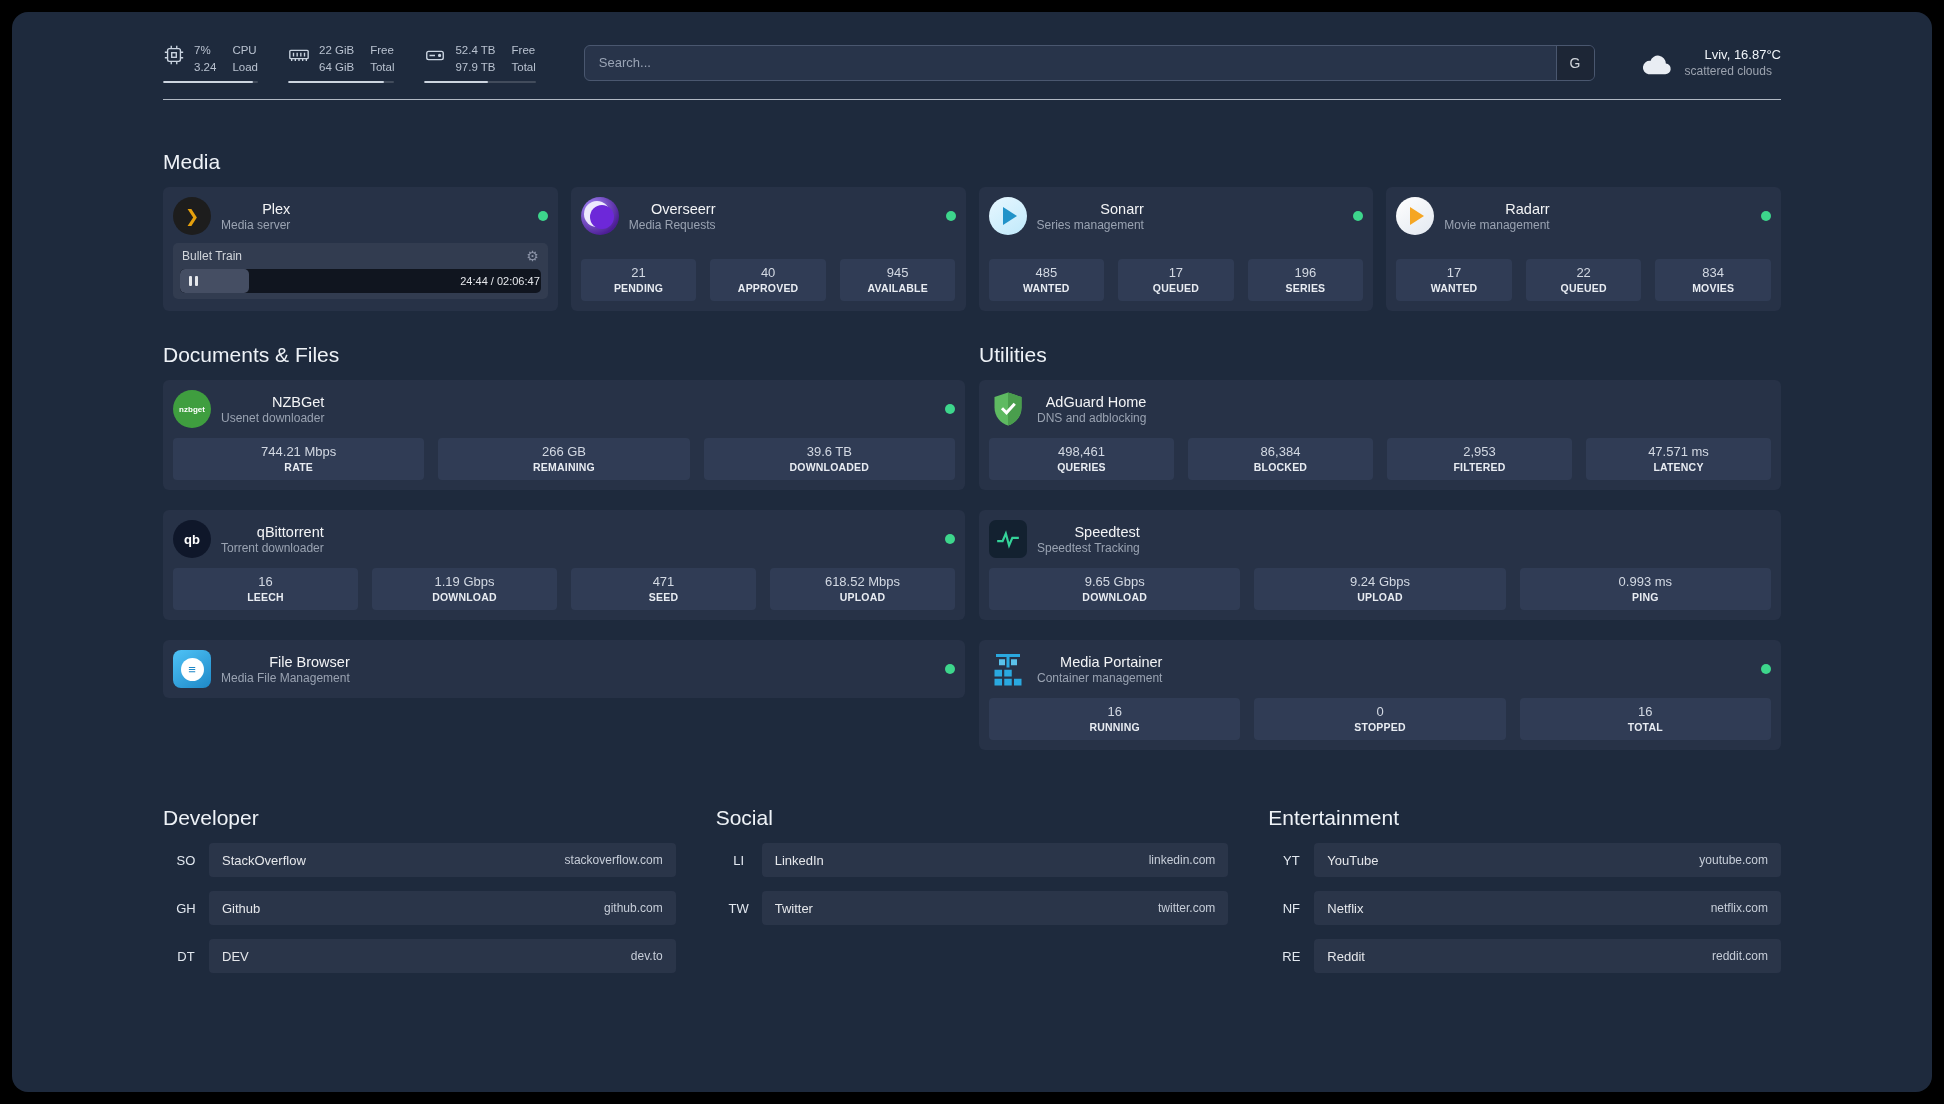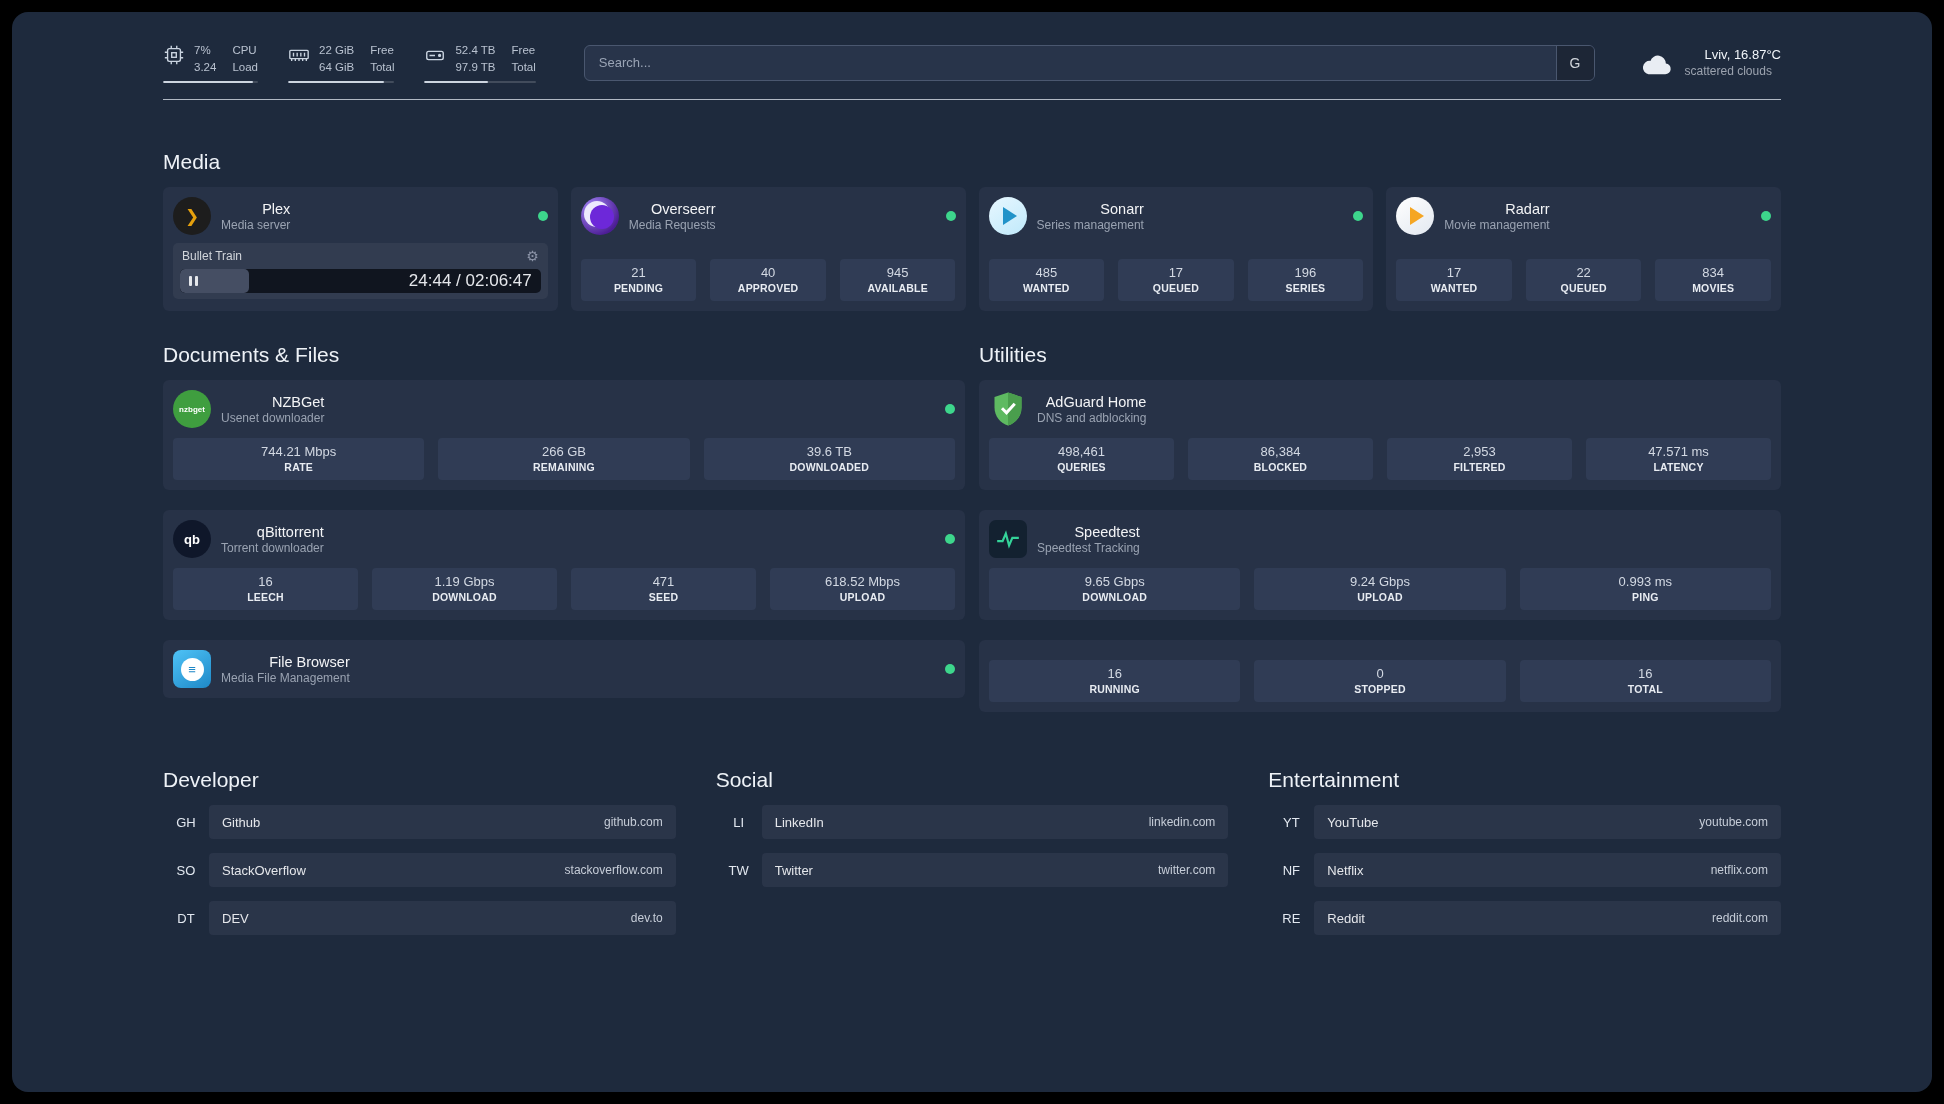--- a/index.html
+++ b/index.html
@@ -53,21 +53,21 @@
   .stat-label { font-size:10.5px; font-weight:700; color:#e8ecf2; margin-top:2px; letter-spacing:.2px; }
 
   
   .plex-widget { margin-top:8px; background:rgba(255,255,255,0.05); border-radius:5px; padding:5px 7px 6px; }
   .plex-title-row { display:flex; align-items:center; font-size:12px; color:#d1d5db; padding:1px 2px 6px; }
   .plex-gear { margin-left:auto; color:#8b93a7; font-size:14px; cursor:pointer; line-height:1; }
   .plex-progress { position:relative; height:24px; background:#10151f; border-radius:5px; display:flex; align-items:center; overflow:hidden; }
   .plex-fill { position:absolute; left:0; top:0; bottom:0; background:#454e63; border-radius:5px; }
   .pause-btn { position:relative; display:inline-flex; gap:2.5px; margin-left:9px; cursor:pointer; }
   .pause-btn i { width:3px; height:10px; background:#e5e7eb; border-radius:1px; }
-  .plex-time { position:relative; margin-left:auto; padding-right:9px; font-size:17px; color:#e5e7eb; }
+  .plex-time { position:relative; margin-left:auto; padding-right:1px; font-size:11px; color:#e5e7eb; }
 
   
   .two-col { display:grid; grid-template-columns:1fr 1fr; gap:14px; margin-top:32px; }
   .col-stack { display:flex; flex-direction:column; gap:20px; }
 
   
   .icon-plex { border-radius:50%; background:#1d1d1d; color:#e5a00d; font-weight:bold; font-size:17px; }
   .icon-overseerr { border-radius:50%; background:radial-gradient(circle at 30% 30%, #a78bfa, #4c1d95 75%); position:relative; overflow:hidden; }
   .icon-overseerr .cres { position:absolute; width:26px; height:26px; border-radius:50%; background:#ede9fe; top:4px; left:3px; }
   .icon-overseerr .cres2 { position:absolute; width:24px; height:24px; border-radius:50%; background:#6d28d9; top:8px; left:9px; }
@@ -437,20 +437,40 @@
                 <div class="stat-label">UPLOAD</div>
               </div>
               <div class="stat">
                 <div class="stat-value">0.993 ms</div>
                 <div class="stat-label">PING</div>
               </div>
             </div>
           </div>
 
           <div class="card">
+            <div class="card-header">
+              <div class="svc-icon icon-portainer">
+                <svg viewBox="0 0 24 24" fill="#2aa9e0">
+                  <rect x="11" y="2" width="2" height="9"></rect>
+                    <rect x="4" y="2" width="16" height="2"></rect>
+                  <rect x="6" y="5.5" width="4" height="4" fill="#5bc2ea"></rect>
+                    <rect x="14" y="5.5" width="4" height="4" fill="#5bc2ea"></rect>
+                  <rect x="3" y="12.5" width="5" height="4.5"></rect>
+                    <rect x="9.5" y="12.5" width="5" height="4.5"></rect>
+                  <rect x="3" y="18.5" width="5" height="4.5"></rect>
+                    <rect x="9.5" y="18.5" width="5" height="4.5"></rect>
+                    <rect x="16" y="18.5" width="5" height="4.5"></rect>
+                </svg>
+              </div>
+              <div class="svc-text">
+                <span class="svc-name">Media Portainer</span>
+                <span class="svc-desc">Container management</span>
+              </div>
+              <span class="status-dot"></span>
+            </div>
             <div class="stats stats-m">
               <div class="stat">
                 <div class="stat-value">16</div>
                 <div class="stat-label">RUNNING</div>
               </div>
               <div class="stat">
                 <div class="stat-value">0</div>
                 <div class="stat-label">STOPPED</div>
               </div>
               <div class="stat">
@@ -461,34 +481,34 @@
           </div>
         </div>
       </div>
     </div>
 
     <div class="bookmarks">
 
       <div>
         <h2 class="section-title">Developer</h2>
         <div class="bm-item">
+          <span class="bm-abbr">SO</span>
+          <div class="bm-pill">
+            <span class="bm-name">StackOverflow</span>
+            <span class="bm-url">stackoverflow.com</span>
+          </div>
+        </div>
+        <div class="bm-item">
           <span class="bm-abbr">GH</span>
           <div class="bm-pill">
             <span class="bm-name">Github</span>
             <span class="bm-url">github.com</span>
           </div>
         </div>
         <div class="bm-item">
-          <span class="bm-abbr">SO</span>
-          <div class="bm-pill">
-            <span class="bm-name">StackOverflow</span>
-            <span class="bm-url">stackoverflow.com</span>
-          </div>
-        </div>
-        <div class="bm-item">
           <span class="bm-abbr">DT</span>
           <div class="bm-pill">
             <span class="bm-name">DEV</span>
             <span class="bm-url">dev.to</span>
           </div>
         </div>
       </div>
 
       <div>
         <h2 class="section-title">Social</h2>

